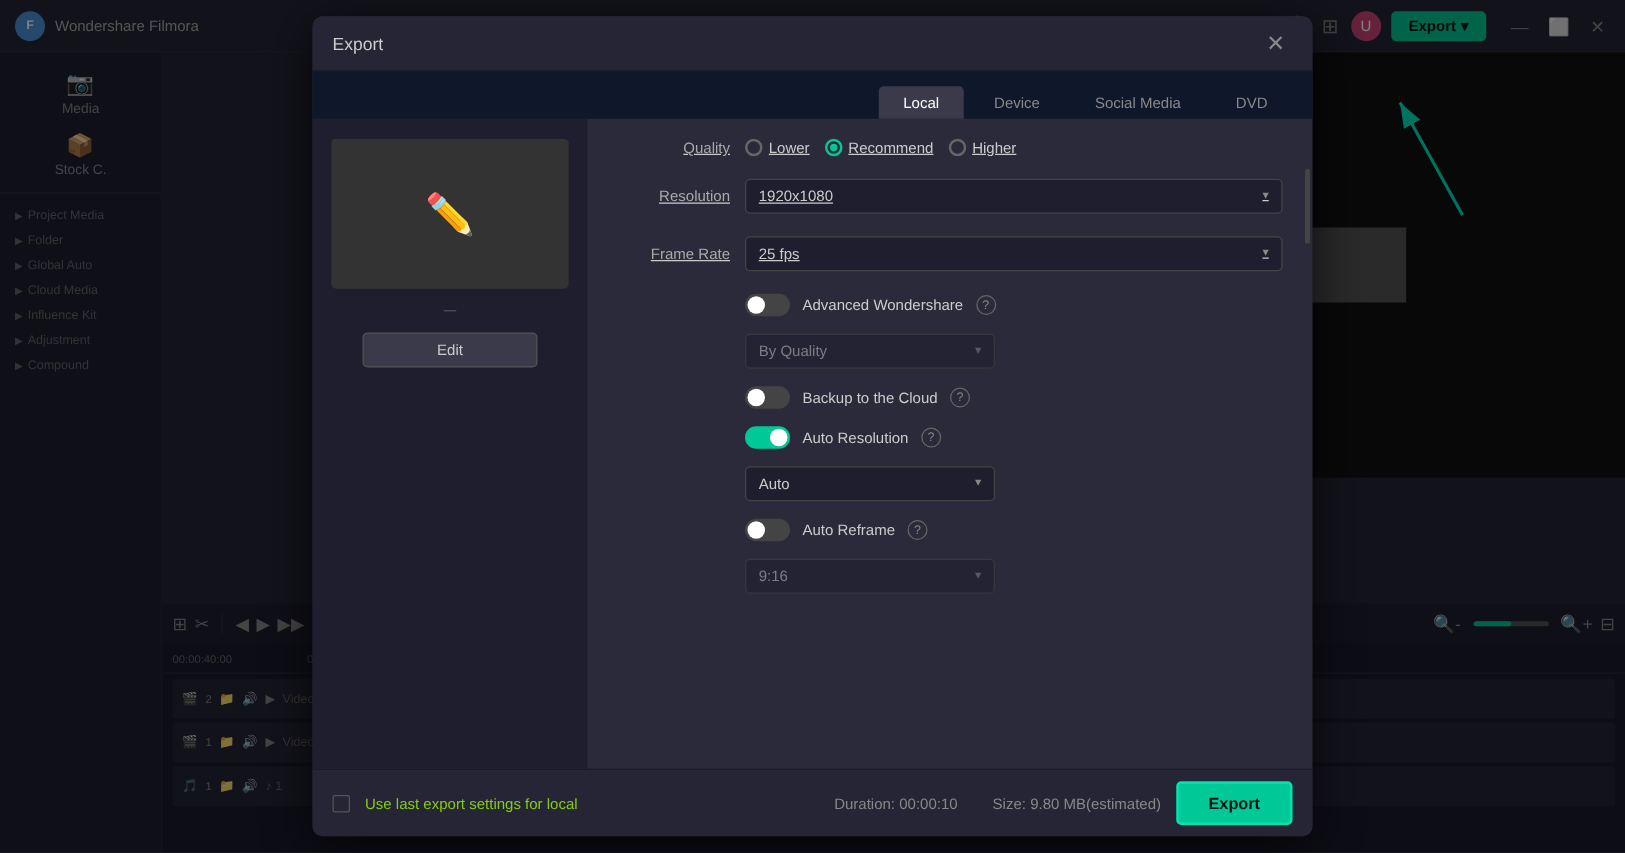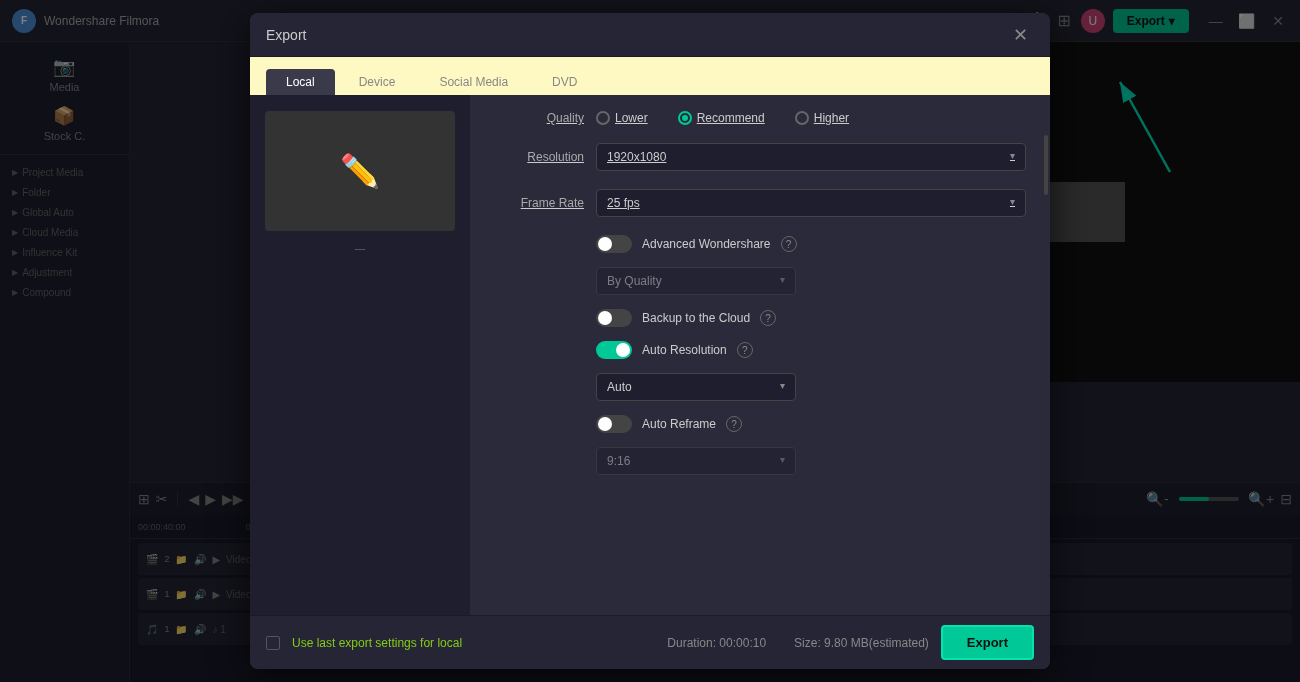--- a/index.html
+++ b/index.html
@@ -251,21 +251,22 @@
       font-size: 18px;
       cursor: pointer;
       padding: 2px 6px;
     }
 
     
     .dialog-tabs {
       display: flex;
       padding: 12px 16px 0;
       gap: 4px;
-      background: #fef9c3;
+      background: #0f172a;
+      justify-content: flex-end;
     }
     .dialog-tab {
       padding: 6px 20px;
       border-radius: 4px 4px 0 0;
       font-size: 12px;
       cursor: pointer;
       color: #888;
       background: transparent;
       border: none;
     }
@@ -347,21 +348,21 @@
       font-size: 12px;
       color: #aaa;
     }
     .setting-control {
       flex: 1;
     }
 
     
     .radio-group {
       display: flex;
-      gap: 30px;
+      gap: 12px;
       align-items: center;
     }
     .radio-item {
       display: flex;
       align-items: center;
       gap: 5px;
       cursor: pointer;
     }
     .radio-circle {
       width: 14px;
@@ -662,20 +663,21 @@
         <button class="dialog-tab">DVD</button>
       </div>
 
       <div class="dialog-body">
 
         <div class="dialog-left">
           <div class="thumbnail-container">
             <span class="thumbnail-icon">✏️</span>
           </div>
           <div class="thumbnail-label">—</div>
+          <button class="edit-btn">Edit</button>
         </div>
 
         <div class="dialog-right">
 
           <div class="setting-row">
             <span class="setting-label">Quality</span>
             <div class="radio-group setting-control">
               <div class="radio-item">
                 <div class="radio-circle"></div>
                 <span class="radio-text">Lower</span>

